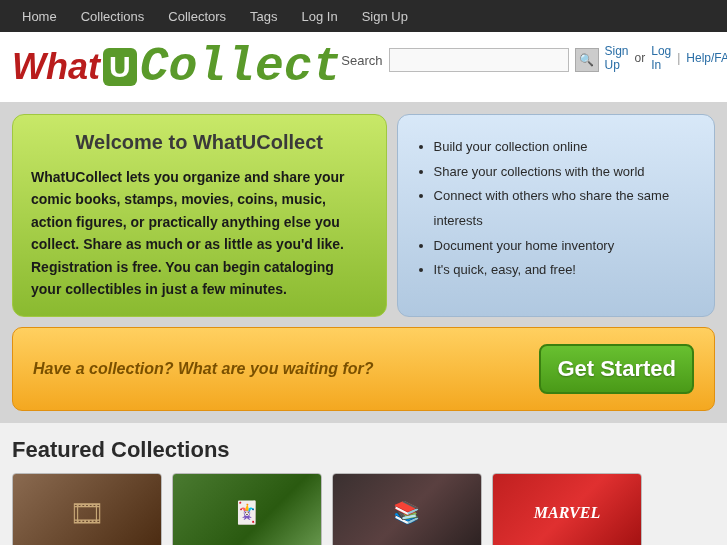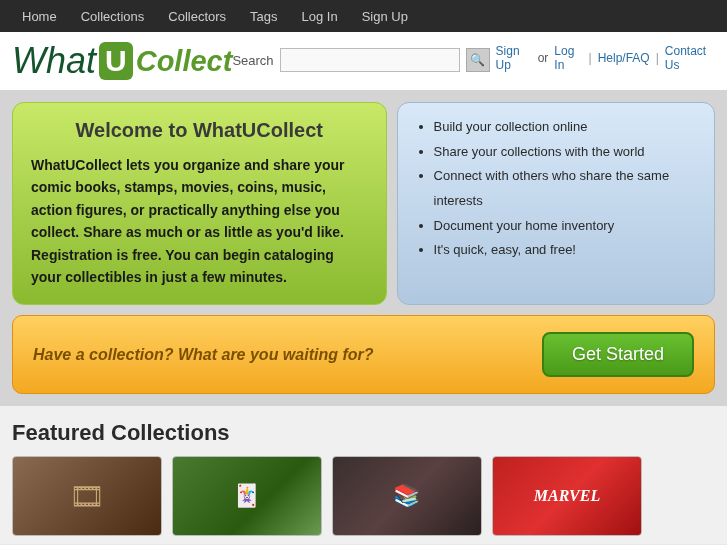--- a/index.html
+++ b/index.html
@@ -30,31 +30,31 @@
       display: flex;
       align-items: flex-start;
       padding: 8px 12px 8px 12px;
       justify-content: space-between;
     }
     #logo {
       display: flex;
       align-items: center;
       gap: 0;
     }
-    .logo-what { color: #14532d; font-size: 36px; font-weight: normal; font-style: italic; }
+    .logo-what { color: #b91c1c; font-size: 36px; font-weight: bold; font-style: italic; }
     .logo-u-box {
       background: #5a9a2a;
       color: #fff;
       font-size: 30px;
       font-weight: bold;
       padding: 2px 6px;
       border-radius: 6px;
       margin: 0 3px;
     }
-    .logo-collect { color: #5a9a2a; font-size: 29px; font-weight: bold; font-style: italic; }
+    .logo-collect { color: #5a9a2a; font-size: 48px; font-weight: bold; font-style: italic; font-family: Liberation Mono, monospace; }
 
     #header-right {
       display: flex;
       flex-direction: row;
       align-items: flex-end;
       gap: 6px;
       padding-top: 4px;
     }
     #search-row {
       display: flex;
@@ -126,21 +126,21 @@
     #welcome-text {
       color: #1a1a1a;
       font-size: 14px;
       font-weight: bold;
       line-height: 1.6;
     }
 
     #features-box {
       background: linear-gradient(to bottom, #d8e8f8, #b0c8e0);
       border-radius: 12px;
-      padding: 12px 18px;
+      padding: 20px 18px;
       flex: 1;
       border: 1px solid #a0b8d0;
     }
     #features-list {
       list-style: disc;
       padding-left: 18px;
       color: #2a2a2a;
       font-size: 13px;
       line-height: 1.9;
     }
@@ -157,23 +157,23 @@
     }
     #cta-text {
       color: #7a5000;
       font-size: 16px;
       font-weight: bold;
       font-style: italic;
     }
     #cta-btn {
       background: linear-gradient(to bottom, #68c030, #4a9a18);
       color: #fff;
-      font-size: 18px;
-      font-weight: normal;
-      padding: 10px 28px;
+      font-size: 22px;
+      font-weight: bold;
+      padding: 10px 16px;
       border-radius: 8px;
       border: 2px solid #3a8010;
       cursor: pointer;
       text-shadow: 0 1px 2px rgba(0,0,0,0.3);
     }
 
     
     #featured-section {
       background: #f0f0f0;
       padding: 14px 12px 8px 12px;

